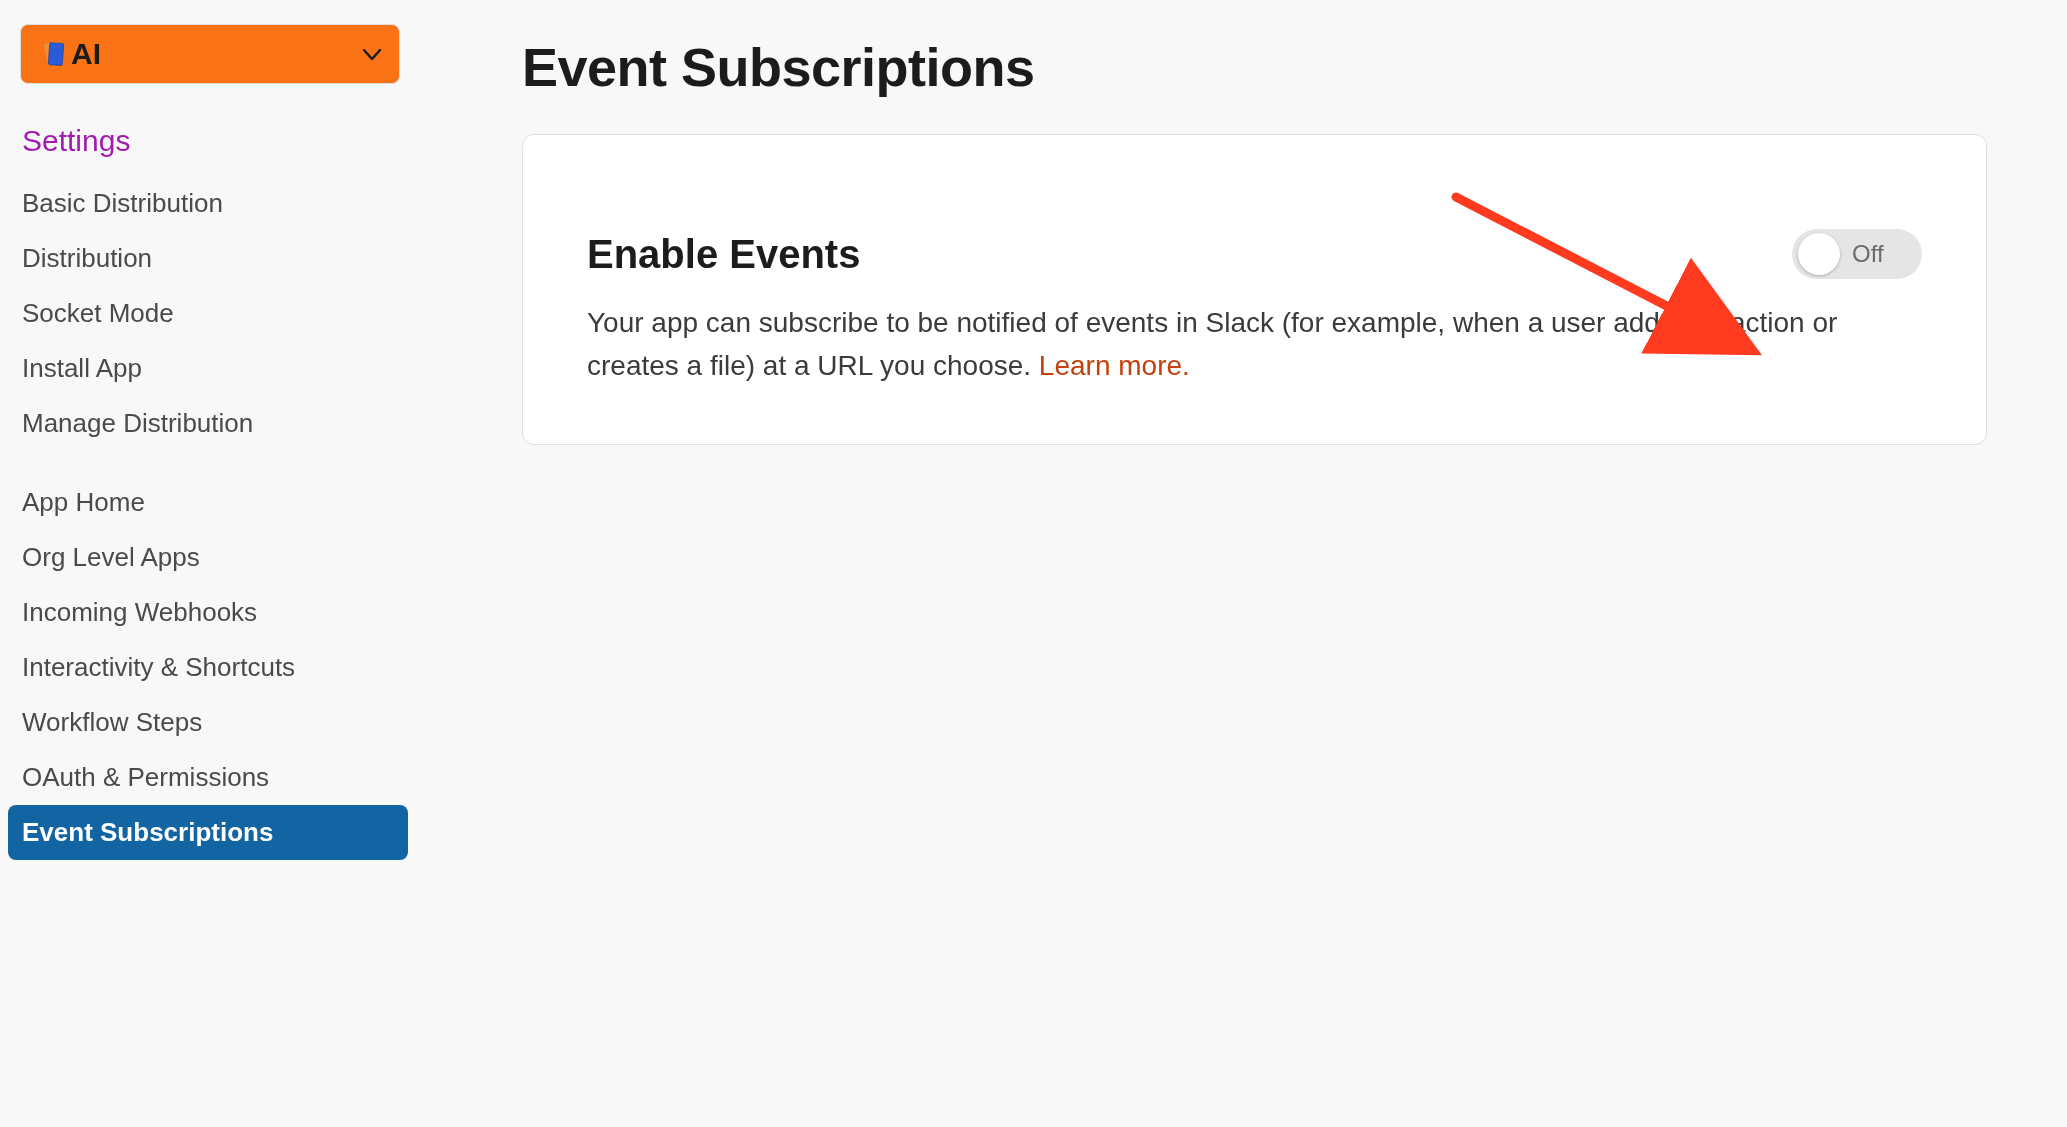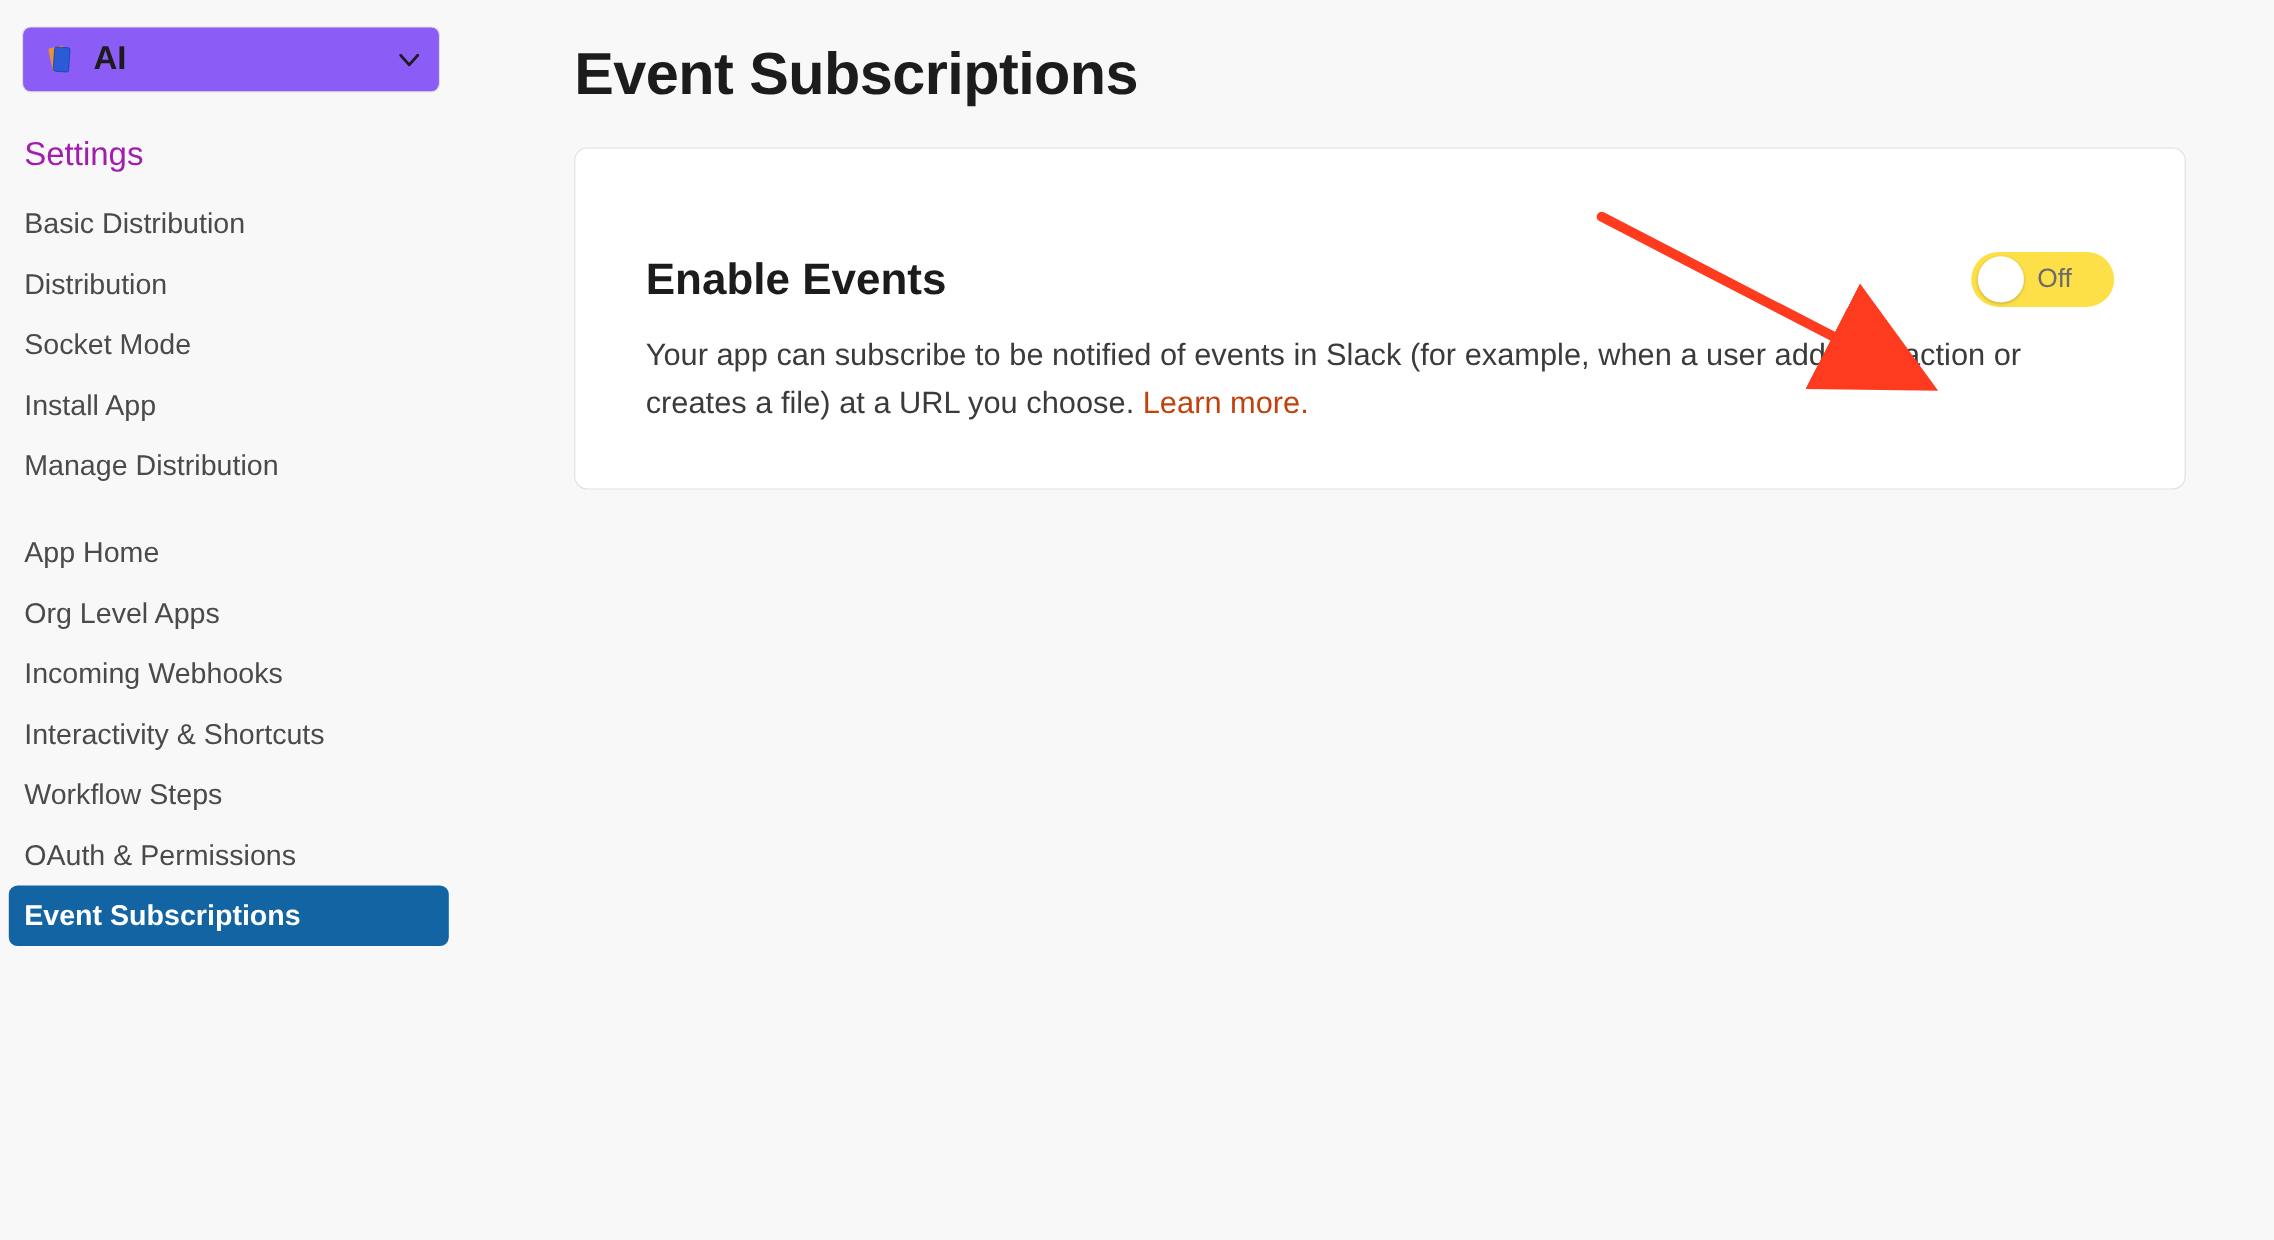--- a/index.html
+++ b/index.html
@@ -16,22 +16,22 @@
     padding: 24px 0 0 12px;
   }
   .sidebar {
     width: 420px;
     flex: 0 0 420px;
     padding-right: 24px;
   }
   .app-selector {
     display: flex;
     align-items: center;
-    gap: 14px;
-    background: #8b5cf6;
+    gap: 0;
+    background: #f97316;
     border: 1px solid #ddd;
     border-radius: 8px;
     padding: 12px 18px;
     margin: 0 8px 28px 8px;
     cursor: pointer;
   }
   .app-selector .app-icon {
     width: 32px; height: 32px;
     display: inline-flex; align-items: center; justify-content: center;
   }
@@ -95,21 +95,21 @@
     margin-top: 46px;
   }
   .card-title {
     font-size: 40px;
     font-weight: 800;
     color: #1d1c1d;
   }
   .toggle {
     width: 130px;
     height: 50px;
-    background: #fde047;
+    background: #e5e5e5;
     border-radius: 30px;
     position: relative;
     display: flex;
     align-items: center;
     cursor: pointer;
     padding: 0 18px 0 6px;
   }
   .toggle .knob {
     width: 42px; height: 42px;
     background: #fff;

